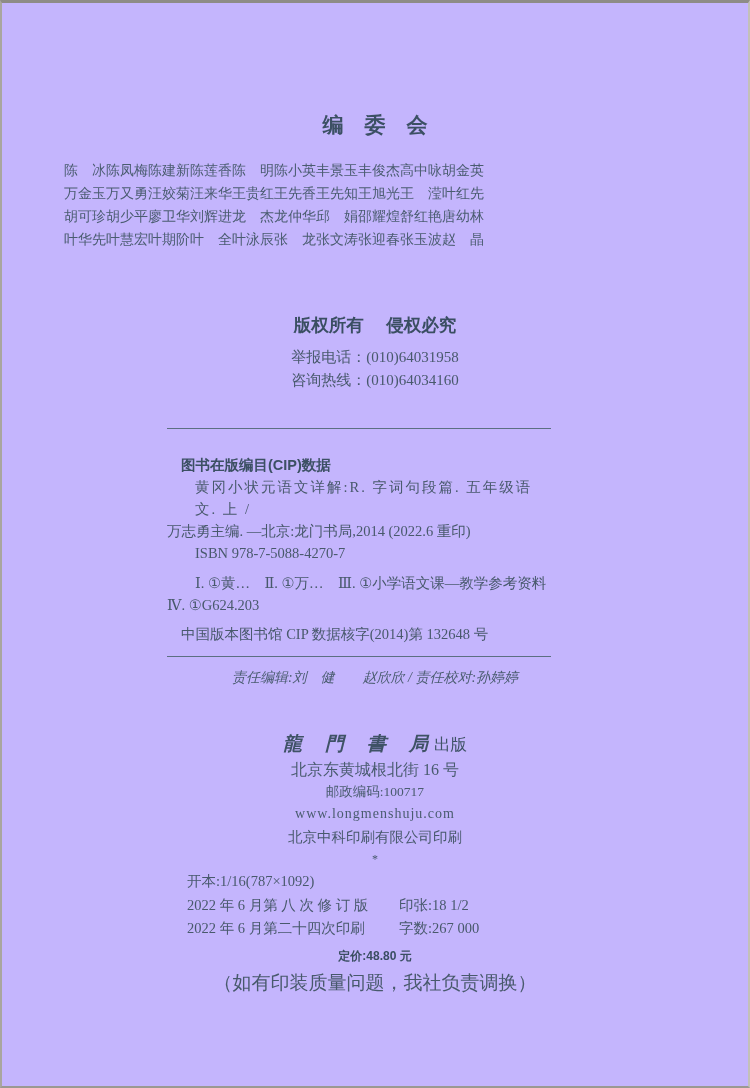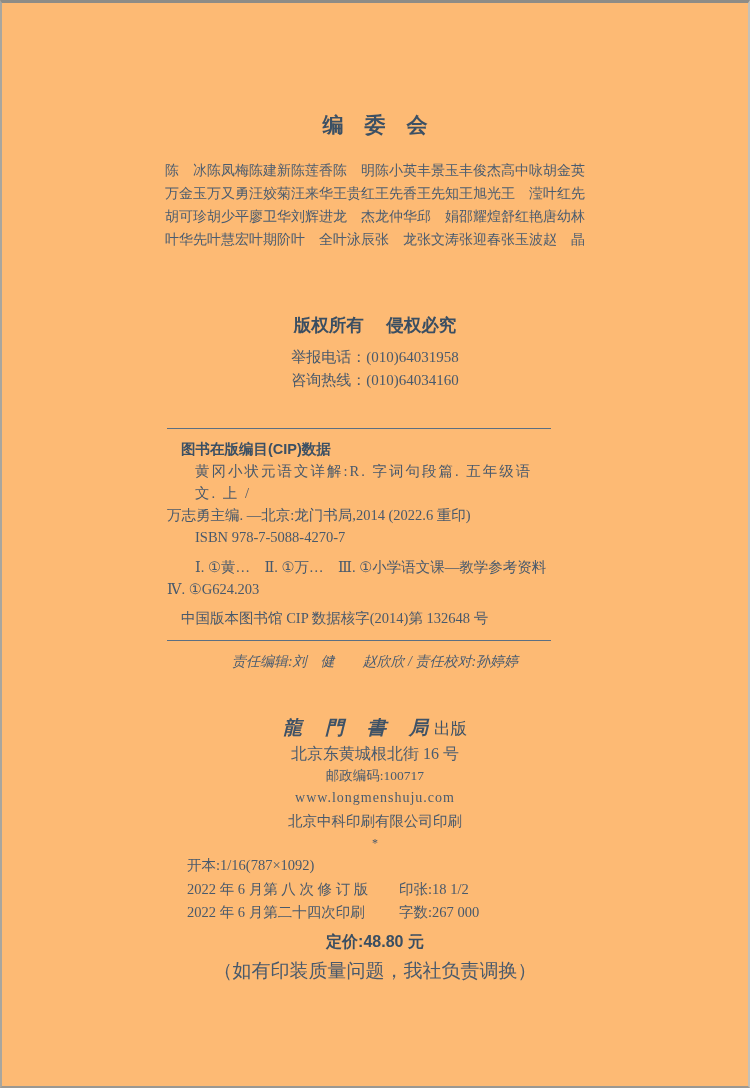--- a/index.html
+++ b/index.html
@@ -1,20 +1,20 @@
 <!DOCTYPE html>
 <html><head>
 <meta charset="utf-8">
 <style>
   html,body{margin:0;padding:0;background:#e9e7e2;}
   .page{
     position:relative;
     width:750px;height:1088px;
     box-sizing:border-box;
-    background:#fdba74;
+    background:#c4b5fd;
     border-top:3px solid #8e8c86;
     border-left:2px solid #a9a69e;
     border-right:2px solid #c3c0b8;
     border-bottom:2px solid #9b9892;
     overflow:hidden;
     color:#46586c;
     font-family:"Liberation Serif","DejaVu Serif",serif;
   }
   .committee-title{
     margin-top:108px;
@@ -23,21 +23,21 @@
     font-weight:bold;
     color:#3c5064;
     font-family:"Liberation Sans","DejaVu Sans",sans-serif;
   }
   .names{
     width:622px;
     margin:20px auto 0 auto;
   }
   .names-row{
     display:flex;
-    justify-content:center;
+    justify-content:flex-start;
     line-height:23px;
     font-size:14px;
     color:#4a5c70;
   }
   .copyright-notice{
     margin-top:62px;
     text-align:center;
     font-size:17.5px;
     font-weight:bold;
     color:#3a4e62;
@@ -48,21 +48,21 @@
     font-size:15px;
     line-height:23px;
     color:#48596c;
   }
   .phone-block{margin-top:9px;}
   .cip-box{
     margin:36px 0 0 165px;
     width:384px;
     border-top:1px solid #5c6f82;
     border-bottom:1px solid #5c6f82;
-    padding:9px 0 11px 0;
+    padding:25px 0 11px 0;
     font-size:14.5px;
     line-height:22px;
   }
   .cip-header{
     font-weight:bold;
     font-family:"Liberation Sans","DejaVu Sans",sans-serif;
     color:#3c5064;
     padding-left:14px;
     font-size:14.5px;
   }
@@ -98,21 +98,21 @@
     width:340px;
     margin:3px 0 0 185px;
     font-size:14.5px;
   }
   .edition-row{display:flex;line-height:23.5px;color:#48596c;}
   .edition-left{width:212px;flex:none;}
   .edition-right{flex:none;}
   .price{
     margin-top:7px;
     text-align:center;
-    font-size:16px;
+    font-size:12px;
     font-weight:bold;
     color:#3a4e62;
     font-family:"Liberation Sans","DejaVu Sans",sans-serif;
   }
   .note{
     margin-top:5px;
     text-align:center;
     font-size:19px;
     color:#48596c;
   }

